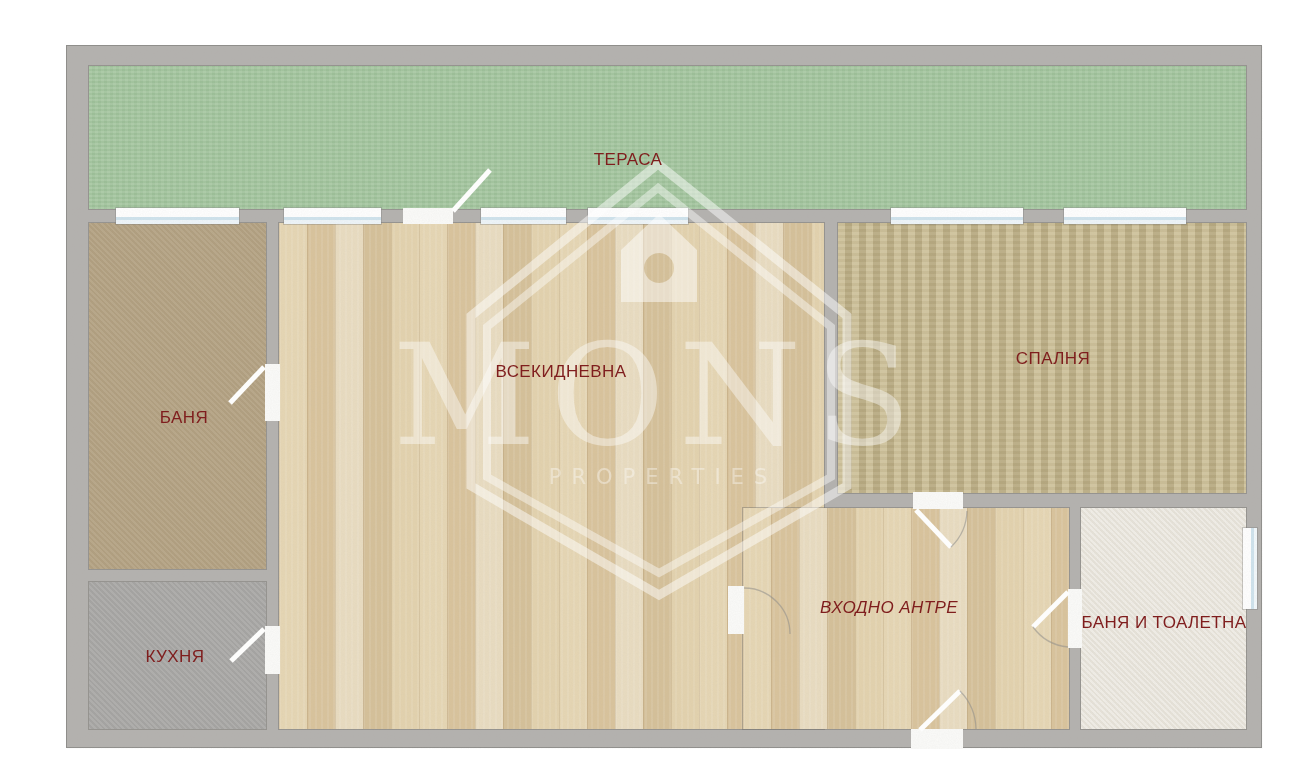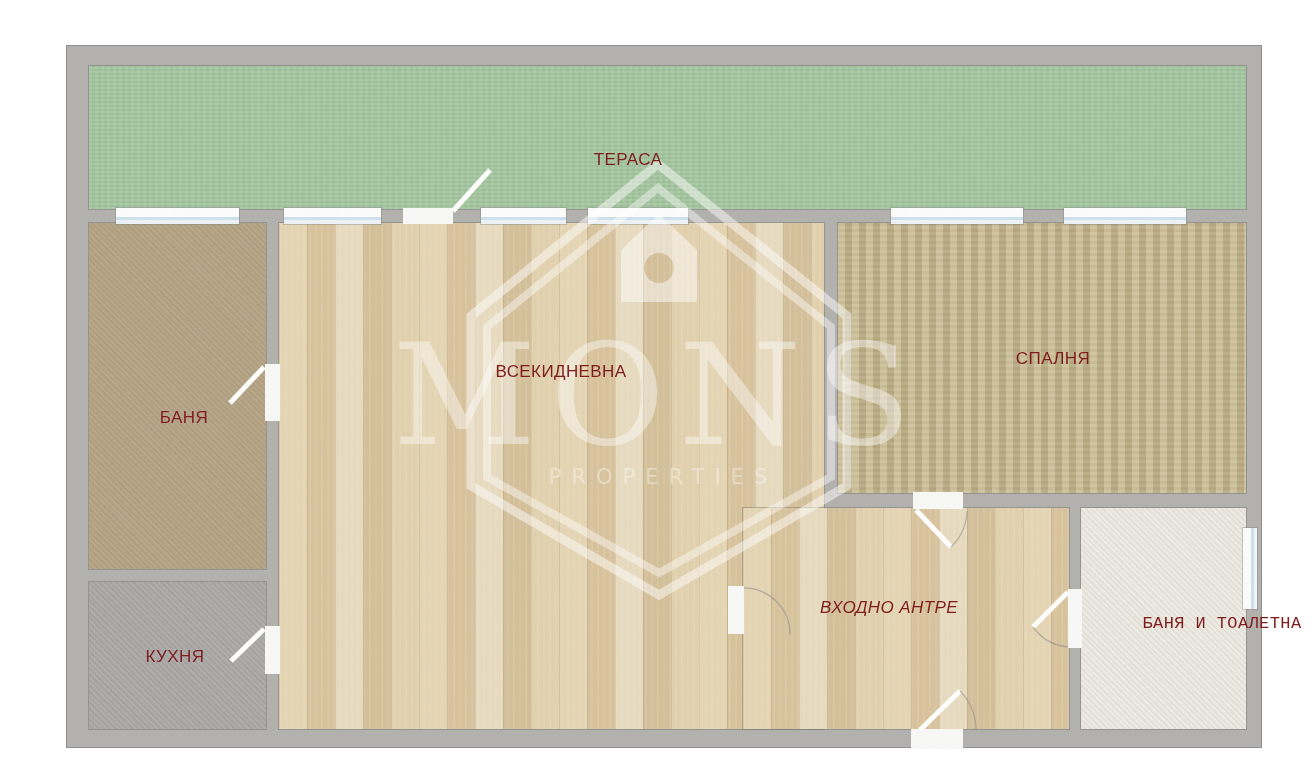--- a/index.html
+++ b/index.html
@@ -127,15 +127,15 @@
         <text class="wm-tag" x="596" y="438" font-size="21" letter-spacing="10" text-anchor="middle" fill="#ffffff" opacity="0.38">PROPERTIES</text>
       </g>
     </svg>
 
     <div class="room-label" style="left:561px;top:114px;">ТЕРАСА</div>
     <div class="room-label" style="left:117px;top:372px;">БАНЯ</div>
     <div class="room-label" style="left:108px;top:611px;">КУХНЯ</div>
     <div class="room-label" style="left:494px;top:326px;">ВСЕКИДНЕВНА</div>
     <div class="room-label" style="left:986px;top:313px;">СПАЛНЯ</div>
     <div class="room-label" style="left:822px;top:562px;font-style:italic;">ВХОДНО АНТРЕ</div>
-    <div class="room-label" style="left:1155px;top:577px;font-family:Liberation Mono, monospace;">БАНЯ И ТОАЛЕТНА</div>
+    <div class="room-label" style="left:1097px;top:577px;">БАНЯ И ТОАЛЕТНА</div>
   </div>
 </div>
 
 </body></html>

